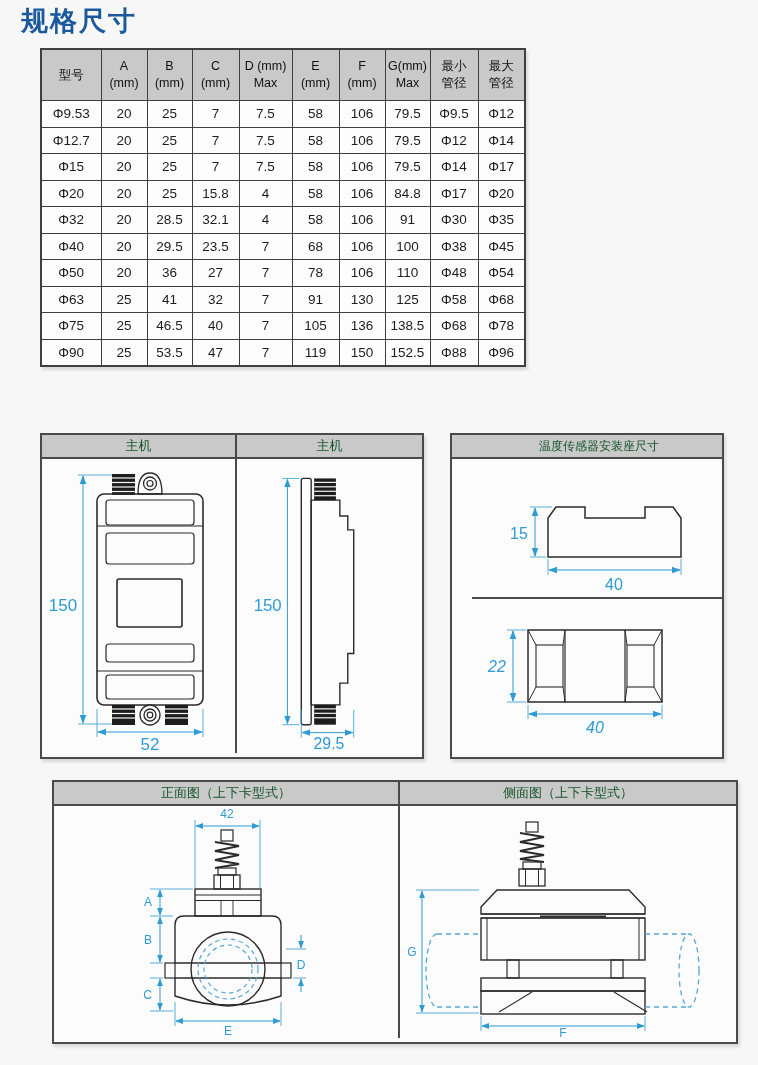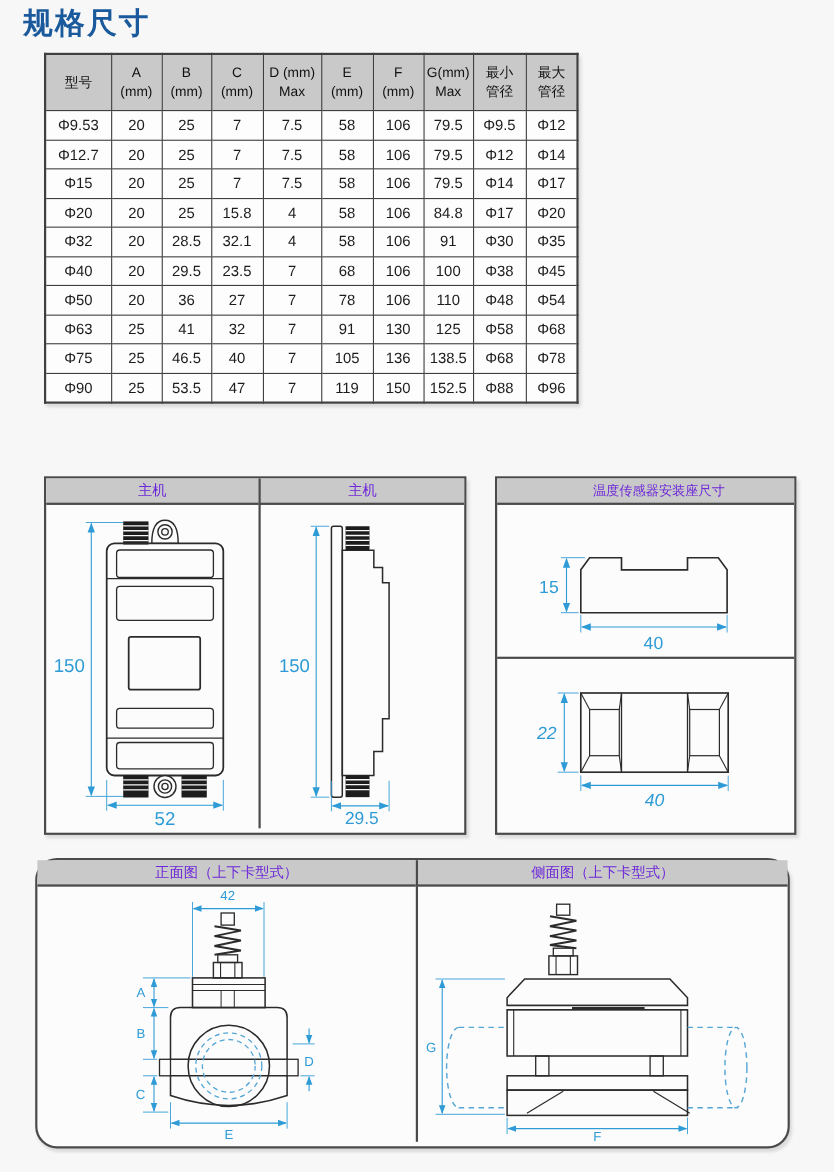--- a/index.html
+++ b/index.html
@@ -29,21 +29,21 @@
   }
   table.spec td{font-size:13.5px;height:25.5px;padding:0 2px;color:#1c1c1c;}
   
   .panel{
     position:absolute;background:#fcfcfc;border:2px solid #4a4a4a;
     box-shadow:2px 3px 3px rgba(0,0,0,.12);
   }
   .panel-header{
     background:#c9c9c9;border-bottom:2px solid #4a4a4a;
     height:22px;line-height:22px;text-align:center;
-    font-size:13px;color:#6d28d9;
+    font-size:13px;color:#14532d;
   }
   .panel-header.small{font-size:12px;padding-left:24px;}
   .two-col{display:grid;grid-template-columns:193px 1fr;}
   .two-col-wide{display:grid;grid-template-columns:344px 1fr;}
   .divided{border-left:2px solid #4a4a4a;}
   .cell{overflow:hidden;}
   .stack-divider{border-bottom:2px solid #4a4a4a;}
   svg{display:block;}
   svg text{font-family:"Liberation Sans","DejaVu Sans",sans-serif;}
   .dim-text{fill:#2e9bd6;}
@@ -323,21 +323,21 @@
           <line x1="66" y1="275" x2="117" y2="275" marker-start="url(#a2)" marker-end="url(#a2)"></line>
         </g>
         <text class="dim-text" x="93" y="292" font-size="16" text-anchor="middle">29.5</text>
       </svg>
     </div>
   </div>
 </div>
 
 <div class="panel" style="left:450px;top:433px;width:270px;height:322px;">
   <div class="panel-header small">温度传感器安装座尺寸</div>
-  <div class="cell stack-divider" style="height:138px;">
+  <div class="cell stack-divider" style="height:138px;margin-left:20px;">
     <svg width="266" height="138" viewBox="0 0 266 138">
       <defs>
         <marker id="a3" viewBox="0 0 10 10" refX="9" refY="5" markerWidth="9" markerHeight="9" orient="auto-start-reverse">
           <path d="M0,1.3 L10,5 L0,8.7 Z" fill="#2e9bd6"></path>
         </marker>
       </defs>
       <path d="M76,98 V59 L84,48 H113 V59 H173 V48 H201 L209,59 V98 Z" fill="none" stroke="#2b2b2b" stroke-width="1.5"></path>
       <g stroke="#2e9bd6" stroke-width="1">
         <line x1="58" y1="48" x2="80" y2="48" stroke-width="0.8"></line>
         <line x1="58" y1="98" x2="74" y2="98" stroke-width="0.8"></line>
@@ -383,21 +383,21 @@
       <g stroke="#2e9bd6" stroke-width="1">
         <line x1="76" y1="106" x2="76" y2="120" stroke-width="0.8"></line>
         <line x1="210" y1="106" x2="210" y2="120" stroke-width="0.8"></line>
         <line x1="77" y1="115" x2="209" y2="115" marker-start="url(#a4)" marker-end="url(#a4)"></line>
       </g>
       <text class="dim-text" x="143" y="134" font-size="16" text-anchor="middle">40</text>
     </svg>
   </div>
 </div>
 
-<div class="panel" style="left:32px;top:780px;width:682px;height:260px;border-radius:20px;">
+<div class="panel" style="left:52px;top:780px;width:682px;height:260px;">
   <div class="two-col-wide">
     <div class="panel-header cell">正面图（上下卡型式）</div>
     <div class="panel-header cell divided">侧面图（上下卡型式）</div>
   </div>
   <div class="two-col-wide" style="height:232px;">
 
     <div class="cell">
       <svg width="344" height="232" viewBox="0 0 344 232">
         <defs>
           <marker id="a5" viewBox="0 0 10 10" refX="9" refY="5" markerWidth="8" markerHeight="8" orient="auto-start-reverse">

